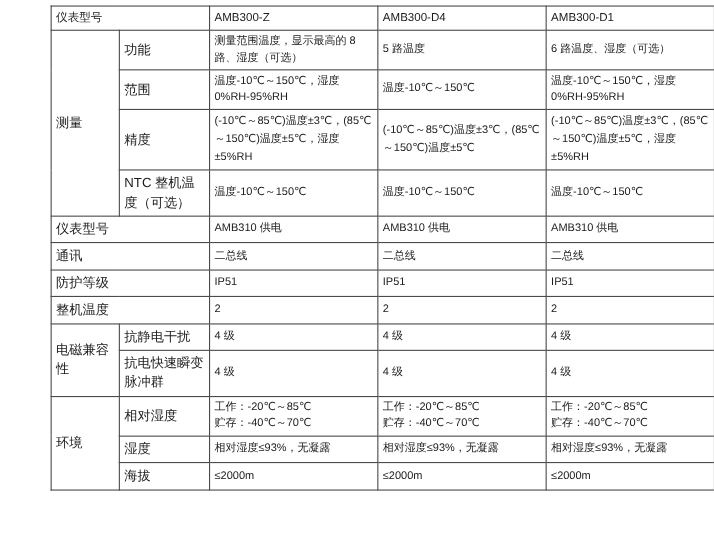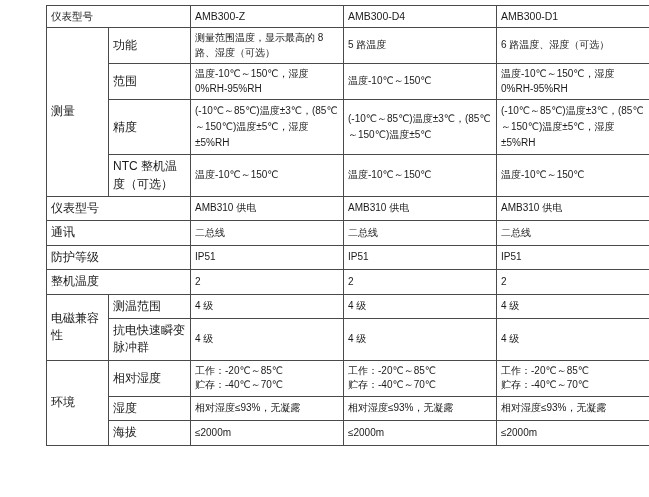--- a/index.html
+++ b/index.html
@@ -113,21 +113,21 @@
     </tr>
     <tr>
       <td colspan="2" class="sub-cell">整机温度</td>
       <td class="val-cell">2</td>
       <td class="val-cell">2</td>
       <td class="val-cell">2</td>
     </tr>
 
     <tr>
       <td rowspan="2" class="cat-cell">电磁兼容性</td>
-      <td class="sub-cell">测温范围</td>
+      <td class="sub-cell">抗静电干扰</td>
       <td class="val-cell">4 级</td>
       <td class="val-cell">4 级</td>
       <td class="val-cell">4 级</td>
     </tr>
     <tr>
       <td class="sub-cell">抗电快速瞬变脉冲群</td>
       <td class="val-cell">4 级</td>
       <td class="val-cell">4 级</td>
       <td class="val-cell">4 级</td>
     </tr>

